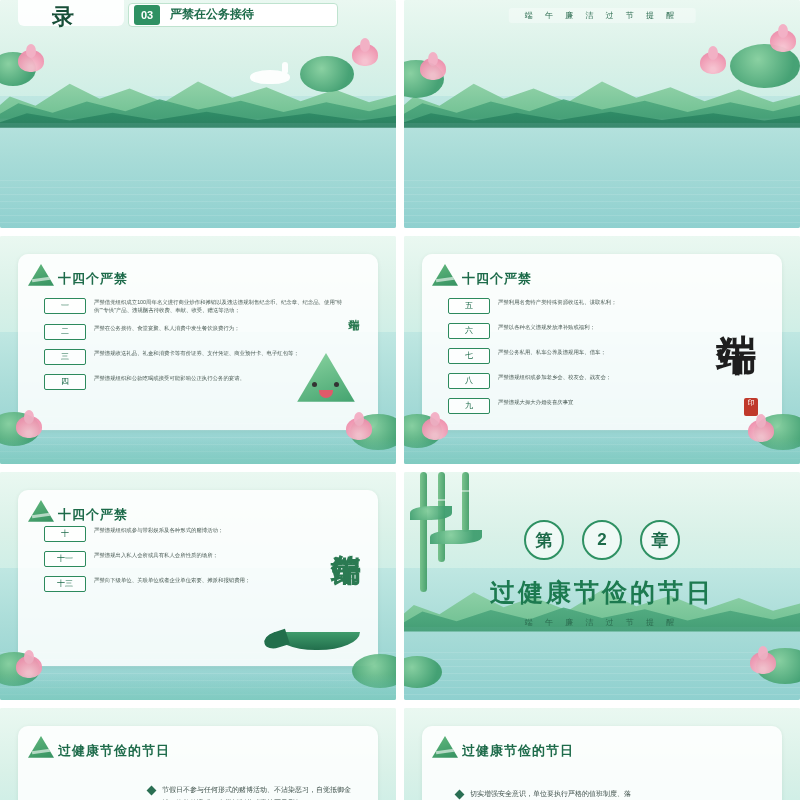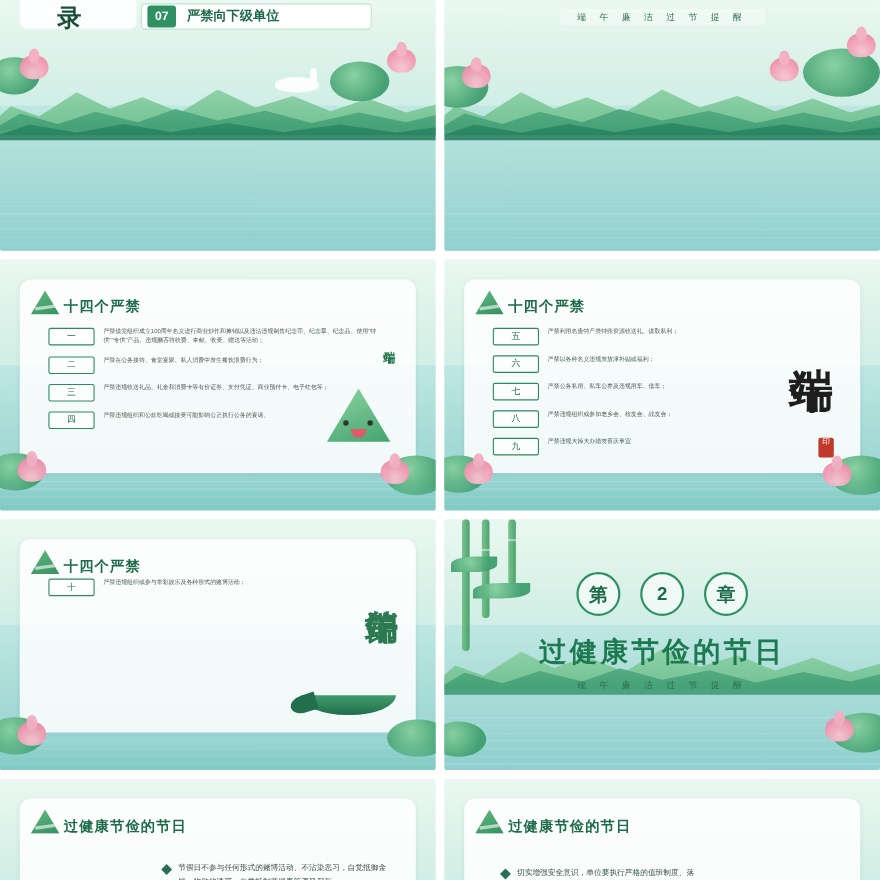--- a/index.html
+++ b/index.html
@@ -210,22 +210,22 @@
     <div class="mtn m2"></div>
     <div class="mtn m3"></div>
     <div class="swan"></div>
     <div class="leaf" style="left:-10px;top:52px;width:46px;height:34px"></div>
     <div class="leaf" style="left:300px;top:56px;width:54px;height:36px"></div>
     <div class="lotus" style="left:352px;top:44px"></div>
     <div class="lotus" style="left:18px;top:50px"></div>
     <div class="top-tab"></div>
     <div class="tab-lu">录</div>
     <div class="chip"></div>
-    <div class="chip-num">07</div>
-    <div class="chip-text">严禁向下级单位</div>
+    <div class="chip-num">03</div>
+    <div class="chip-text">严禁在公务接待</div>
   </div>
 
   <div class="slide">
     <div class="sky"></div>
     <div class="water"></div>
     <div class="mtn m1"></div>
     <div class="mtn m2"></div>
     <div class="mtn m3"></div>
     <div class="ribbon">端 午 廉 洁   过 节 提 醒</div>
     <div class="leaf" style="left:-16px;top:60px;width:56px;height:38px"></div>
@@ -314,20 +314,28 @@
   <div class="slide">
     <div class="sky"></div>
     <div class="water"></div>
     <div class="card">
       <div class="zongzi-badge"></div>
       <div class="card-title">十四个严禁</div>
       <div class="num-list" style="top:36px">
         <div class="num-row">
           <div class="num-box">十</div>
           <div class="num-text">严禁违规组织或参与带彩娱乐及各种形式的赌博活动；</div>
+        </div>
+        <div class="num-row">
+          <div class="num-box">十一</div>
+          <div class="num-text">严禁违规出入私人会所或具有私人会所性质的场所；</div>
+        </div>
+        <div class="num-row">
+          <div class="num-box">十三</div>
+          <div class="num-text">严禁向下级单位、关联单位或者企业单位索要、摊派和报销费用；</div>
         </div>
       </div>
       <div class="callig callig-green" style="right:18px;top:40px;font-size:30px;writing-mode:vertical-rl;letter-spacing:1px">端午節</div>
       <div class="boat" style="right:18px;bottom:16px;width:86px;height:18px"></div>
     </div>
     <div class="leaf" style="left:-12px;bottom:14px;width:52px;height:34px"></div>
     <div class="lotus" style="left:16px;bottom:22px"></div>
     <div class="leaf" style="right:-12px;bottom:12px;width:56px;height:34px"></div>
     <div class="strip-bottom"></div>
   </div>

